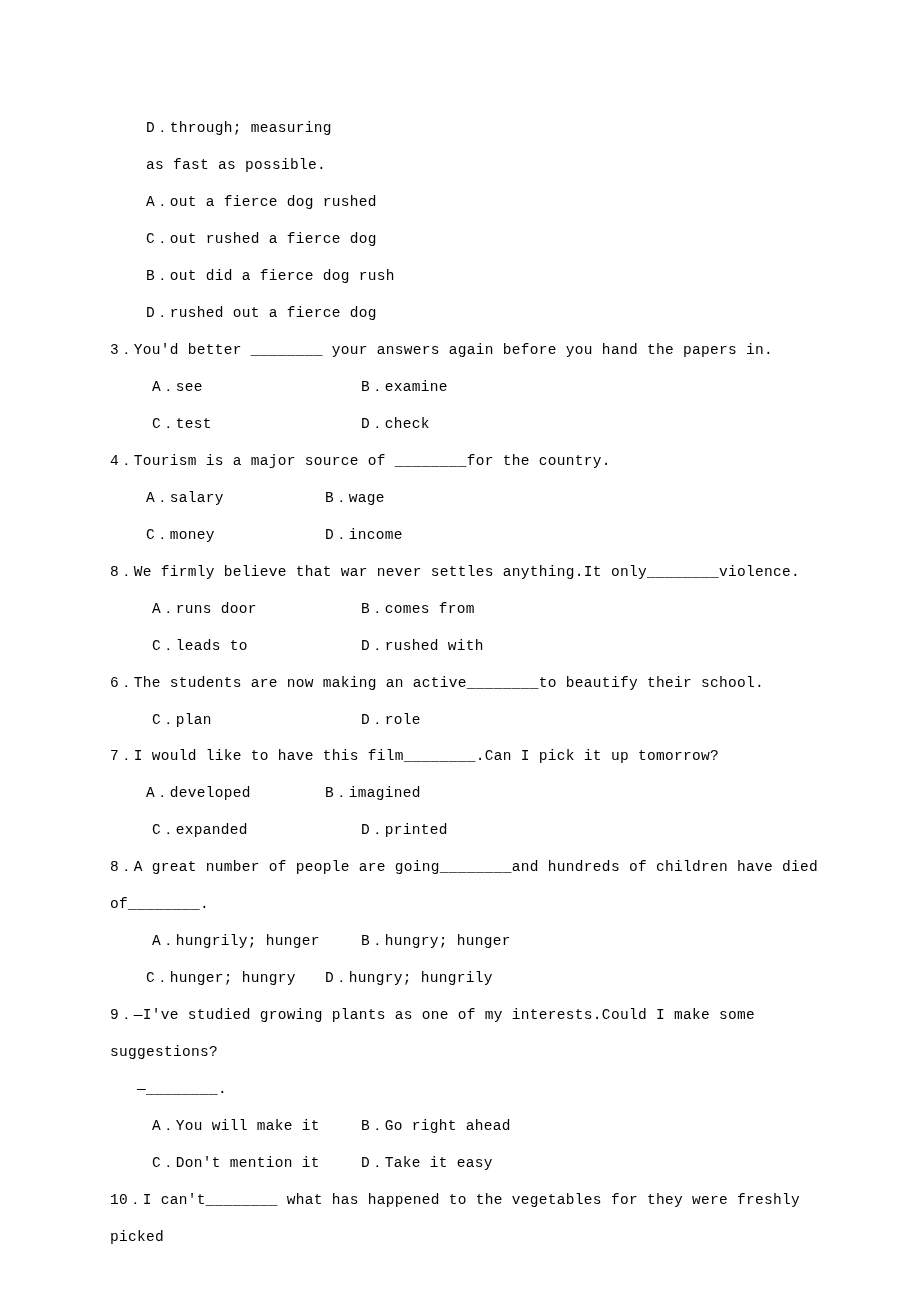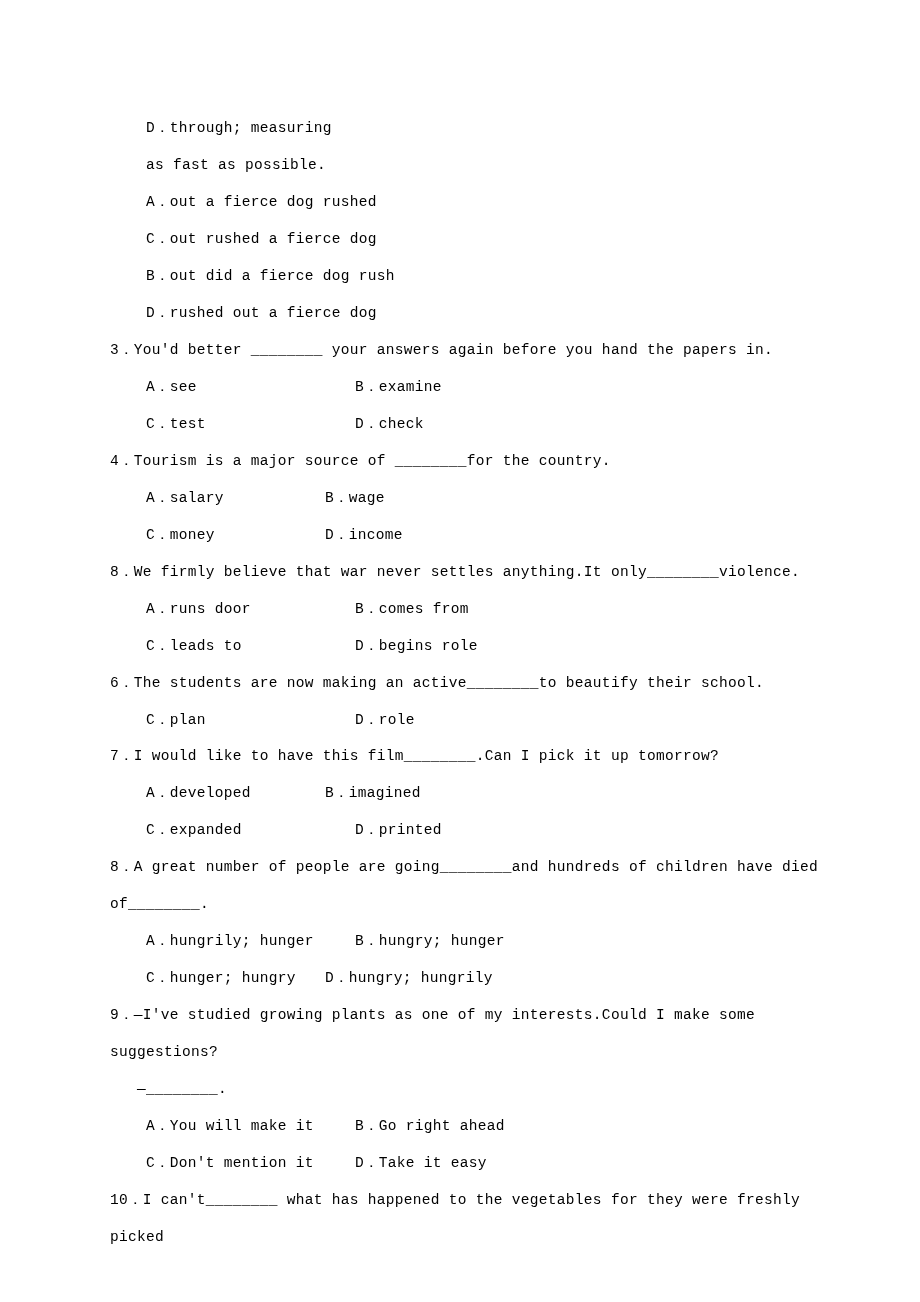--- a/index.html
+++ b/index.html
@@ -12,21 +12,21 @@
       line-height: 2.55;
       letter-spacing: 0.3px;
       width: 920px;
       box-sizing: border-box;
     }
     .question { }
     .q-prompt { }
     .indent4 { padding-left: 36px; }
     .indent3 { padding-left: 27px; }
     .options-row { padding-left: 36px; }
-    .opt-first { display: inline-block; min-width: 200px; }
+    .opt-first { display: inline-block; min-width: 200px; margin-left: 6px; }
     .opt-first-narrow { display: inline-block; min-width: 170px; }
     .opt-second { display: inline; }
     .continuation { padding-left: 36px; font-family: Liberation Mono, monospace; }
     .no-indent { padding-left: 0; }
   </style>
 </head>
 <body>
 
 <div class="question">
   <div class="indent4">D．through; measuring</div>
@@ -65,21 +65,21 @@
 </div>
 
 <div class="question">
   <div class="q-prompt">8．We firmly believe that war never settles anything.It only________violence.</div>
   <div class="options-row">
     <span class="opt-first">A．runs door</span>
     <span class="opt-second">B．comes from</span>
   </div>
   <div class="options-row">
     <span class="opt-first">C．leads to</span>
-    <span class="opt-second">D．begins role</span>
+    <span class="opt-second">D．rushed with</span>
   </div>
 </div>
 
 <div class="question">
   <div class="q-prompt">6．The students are now making an active________to beautify their school.</div>
   <div class="options-row">
     <span class="opt-first">C．plan</span>
     <span class="opt-second">D．role</span>
   </div>
 </div>

